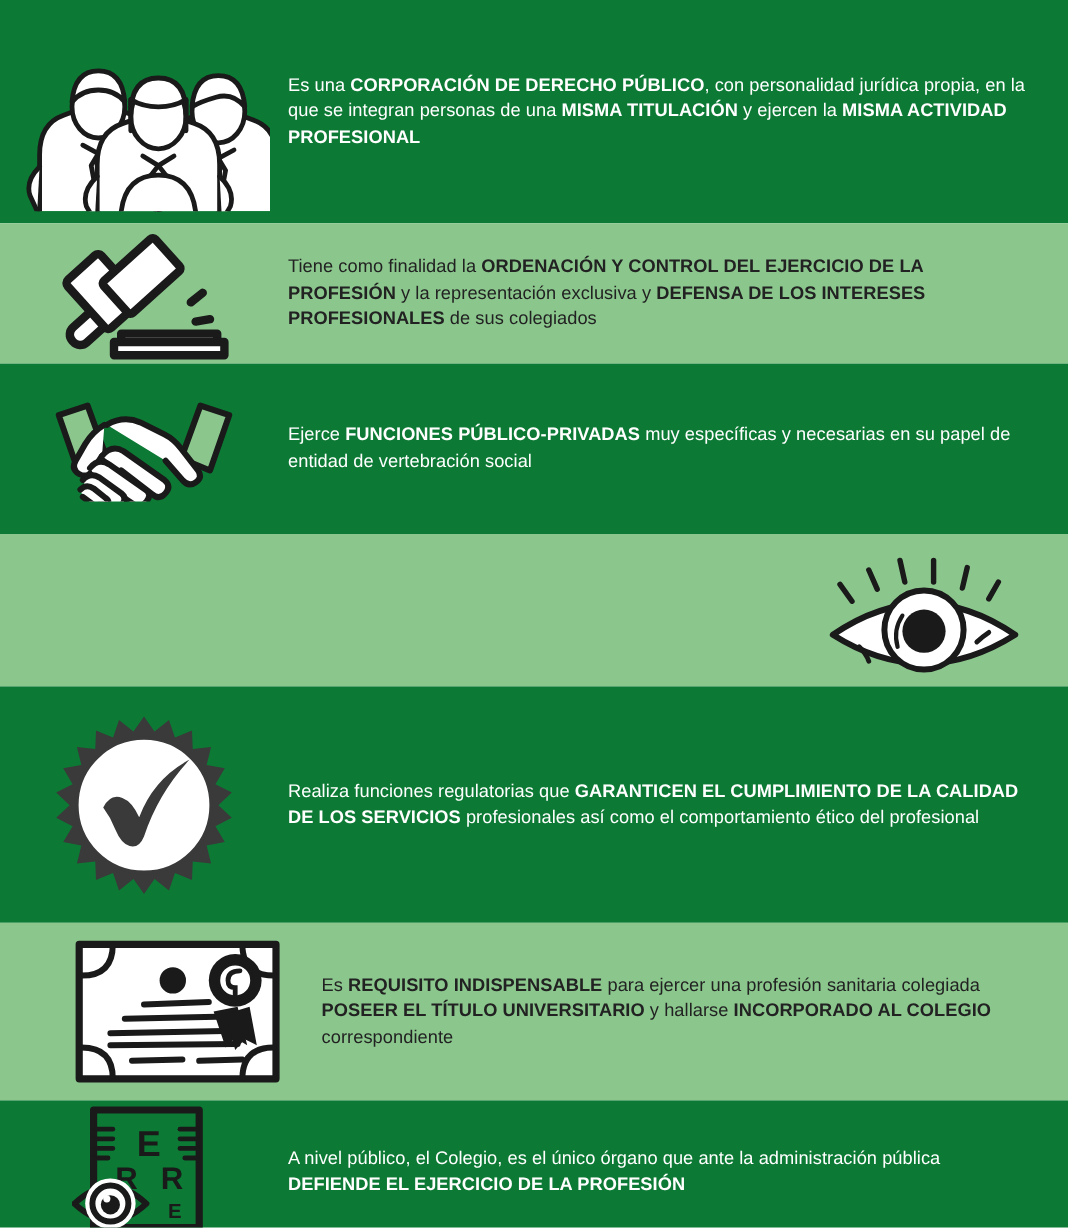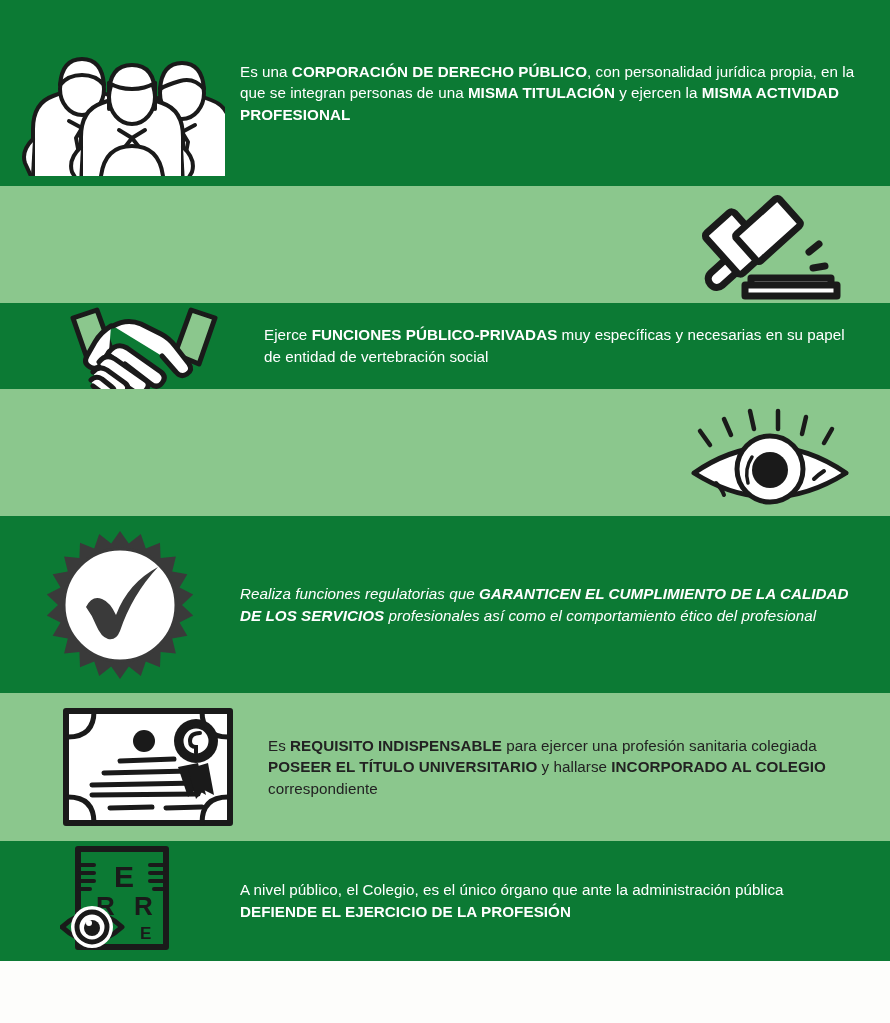--- a/index.html
+++ b/index.html
@@ -96,22 +96,25 @@
       <rect x="56" y="88" width="80" height="9"></rect>
       <rect x="50" y="95" width="92" height="11"></rect>
     </g>
     <g stroke="#1a1a1a" stroke-width="7" stroke-linecap="round" fill="none">
       <line x1="114" y1="62" x2="124" y2="54"></line>
       <line x1="118" y1="78" x2="130" y2="76"></line>
     </g>
   </svg>
         </span>
       </div>
-    </div>
-    <div class="band dark" style="height: 86px; padding-left: 24px;">
+      <div class="text-cell">
+        <p class="para"><span>Tiene como finalidad la </span><b>ORDENACIÓN Y CONTROL DEL EJERCICIO DE LA PROFESIÓN</b><span> y la representación exclusiva y </span><b>DEFENSA DE LOS INTERESES PROFESIONALES</b><span> de sus colegiados</span></p>
+      </div>
+    </div>
+    <div class="band dark" style="height: 142px;">
       <div class="icon-cell">
         <span>
           <svg width="150" height="88" viewBox="0 0 150 88">
     <g stroke="#1a1a1a" stroke-width="5" stroke-linejoin="round" stroke-linecap="round">
       <path d="M4 16 L28 8 L44 52 L20 62 Z" fill="#8bc78d"></path>
       <path d="M146 16 L122 8 L106 52 L130 62 Z" fill="#8bc78d"></path>
       <path d="M44 24 q14-8 28-2 l20 10 q8 4 14 12 l14 18 q4 6 -2 10 q-6 4 -11 -2 l-14-16" fill="#ffffff"></path>
       <path d="M42 24 q-10 6 -16 16 l-8 14 q-4 7 3 11 q7 4 11-3 l8-12" fill="#ffffff"></path>
       <path d="M40 50 q8-10 18-4 l34 24 q6 5 1 11 q-5 6 -11 1 L56 62" fill="#ffffff"></path>
       <path d="M30 60 q7-9 16-3 l30 21 q6 4 1 10 q-5 6 -11 2 L36 70" fill="#ffffff"></path>
@@ -140,21 +143,21 @@
     <path d="M16 74 q76-52 152 0 q-76 48 -152 0 z" fill="#ffffff" stroke="#1a1a1a" stroke-width="5" stroke-linejoin="round"></path>
     <circle cx="92" cy="70" r="33" fill="#ffffff" stroke="#1a1a1a" stroke-width="5"></circle>
     <circle cx="92" cy="71" r="18" fill="#1a1a1a"></circle>
     <path d="M74 58 q-8 12 -4 26" stroke="#1a1a1a" stroke-width="3.5" fill="none" stroke-linecap="round"></path>
     <path d="M38 84 q6 6 8 12" stroke="#1a1a1a" stroke-width="4" fill="none" stroke-linecap="round"></path>
     <path d="M146 72 q-6 4 -10 8" stroke="#1a1a1a" stroke-width="4" fill="none" stroke-linecap="round"></path>
   </svg>
         </span>
       </div>
     </div>
-    <div class="band dark" style="height: 177px; font-style: italic;">
+    <div class="band dark" style="height: 197px;">
       <div class="icon-cell">
         <span>
           <svg width="156" height="156" viewBox="0 0 156 156">
     <polygon points="78.0,4.0 86.8,16.6 98.8,7.0 103.8,21.6 118.0,15.7 118.6,31.1 133.9,29.5 130.2,44.5 145.3,47.3 137.5,60.5 151.2,67.5 140.0,78.0 151.2,88.5 137.5,95.5 145.3,108.7 130.2,111.5 133.9,126.5 118.6,124.9 118.0,140.3 103.8,134.4 98.8,149.0 86.8,139.4 78.0,152.0 69.2,139.4 57.2,149.0 52.2,134.4 38.0,140.3 37.4,124.9 22.1,126.5 25.8,111.5 10.7,108.7 18.5,95.5 4.8,88.5 16.0,78.0 4.8,67.5 18.5,60.5 10.7,47.3 25.8,44.5 22.1,29.5 37.4,31.1 38.0,15.7 52.2,21.6 57.2,7.0 69.2,16.6" fill="#3a3a3a"></polygon>
     <circle cx="78" cy="78" r="56" fill="#ffffff" stroke="#3a3a3a" stroke-width="3"></circle>
     <path d="M44 80 q6-12 16-8 q8 3 14 16 q12-32 42-48 q-26 28 -38 64 q-4 10 -12 8 q-7-2 -12-14 q-4-10 -10-18 z" fill="#3a3a3a"></path>
   </svg>
         </span>
       </div>
       <div class="text-cell">

